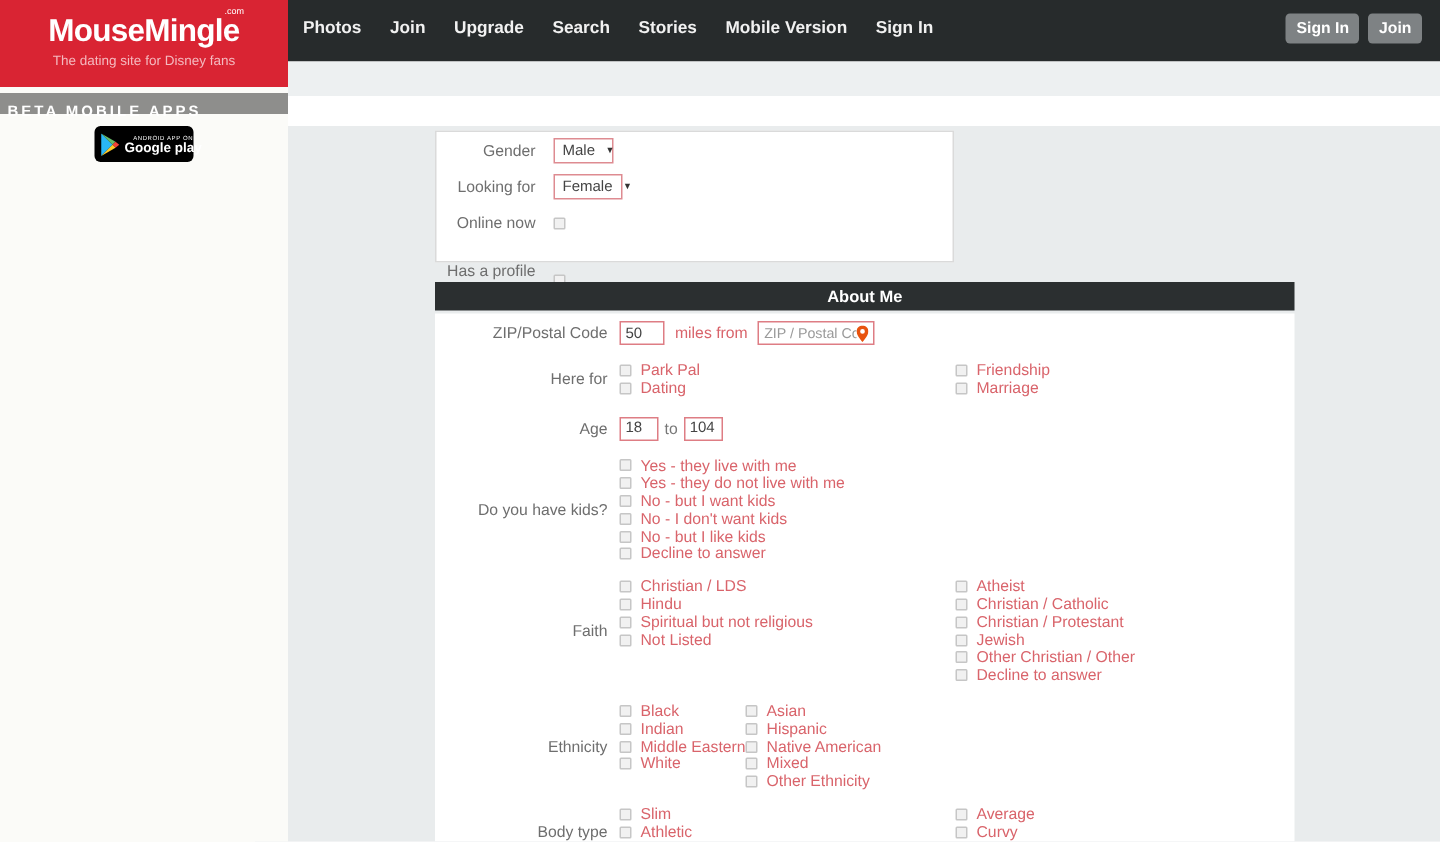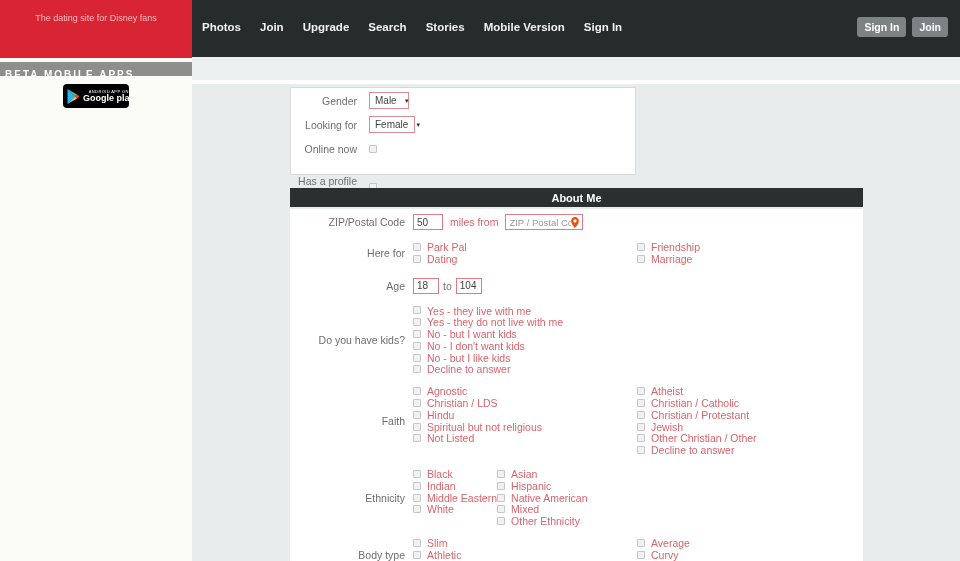--- a/index.html
+++ b/index.html
@@ -14,21 +14,21 @@
   .logo-tagline { color:#f4b9bf; font-size:9px; margin-top:3px; }
   .beta-bar { margin-top:4px; height:14px; background:#8e8e8c; color:#fff; font-size:10px; font-weight:bold; letter-spacing:2px; line-height:25px; padding-left:5px; }
   .play-badge { margin:8px auto 0; width:66px; height:24px; background:#000; border-radius:4px; display:flex; align-items:center; padding:2px 5px 2px 4px; cursor:pointer; }
   .play-tri { width:13px; height:15px; margin-right:3px; flex:none; }
   .play-txt { display:flex; flex-direction:column; align-items:center; flex:1; }
   .play-line1 { color:#fff; font-size:4px; letter-spacing:0.4px; white-space:nowrap; }
   .play-line2 { color:#fff; font-size:9px; font-weight:bold; white-space:nowrap; line-height:1.1; }
 
   
   .main { position:absolute; left:192px; top:0; right:0; bottom:0; }
-  .navbar { height:57px; background:#272b2c; display:flex; align-items:center; padding:0 12px 4px 10px;gap:28px; }
+  .navbar { height:41px; background:#272b2c; display:flex; align-items:center; padding:0 12px 4px 10px;gap:28px; }
   .nav-items { display:flex; gap:19px; }
   .nav-item { color:#f1f1f1; font-size:11.5px; font-weight:bold; cursor:pointer; white-space:nowrap; }
   .nav-right { margin-left:auto; display:flex; gap:6px; }
   .nav-btn { background:#7e8284; color:#fff; font-size:10.5px; font-weight:bold; padding:4px 7px; border-radius:3px; cursor:pointer; white-space:nowrap; }
 
   .subband { height:23px; background:#edf0f1; }
   .white-strip { height:4px; background:#fff; }
   .content-bg { position:absolute; left:0; top:84px; right:0; bottom:0; background:#e9eced; }
 
   
@@ -70,20 +70,21 @@
   .g-faith { margin-top:10px; }
   .g-eth { margin-top:12px; }
   .g-body { margin-top:10px; }
   input::selection { background:#cde; }
 </style>
 </head>
 <body>
 
 <div class="sidebar">
   <div class="logo-block">
+    <span class="logo-title"><span>MouseMingle</span><span class="logo-tld">.com</span></span>
     <div class="logo-tagline">The dating site for Disney fans</div>
   </div>
   <div class="beta-bar">BETA MOBILE APPS</div>
   <div class="play-badge">
     <svg class="play-tri" viewBox="0 0 26 30">
       <polygon points="1,0 1,30 16,15" fill="#29b6f6"></polygon>
       <polygon points="1,0 20,11 16,15" fill="#66bb6a"></polygon>
       <polygon points="16,15 20,11 25,15 20,19" fill="#f44336"></polygon>
       <polygon points="1,30 20,19 16,15" fill="#ffca28"></polygon>
     </svg>
@@ -221,24 +222,20 @@
           <div class="col"></div>
         </div>
       </div>
 
       <div class="frow g-faith">
         <div class="flabel">Faith</div>
         <div class="cols">
           <div class="col c1">
               <div class="cbrow">
                 <span class="cb"></span>
-                <span class="cblabel">Agnostic</span>
-              </div>
-              <div class="cbrow">
-                <span class="cb"></span>
                 <span class="cblabel">Christian / LDS</span>
               </div>
               <div class="cbrow">
                 <span class="cb"></span>
                 <span class="cblabel">Hindu</span>
               </div>
               <div class="cbrow">
                 <span class="cb"></span>
                 <span class="cblabel">Spiritual but not religious</span>
               </div>

